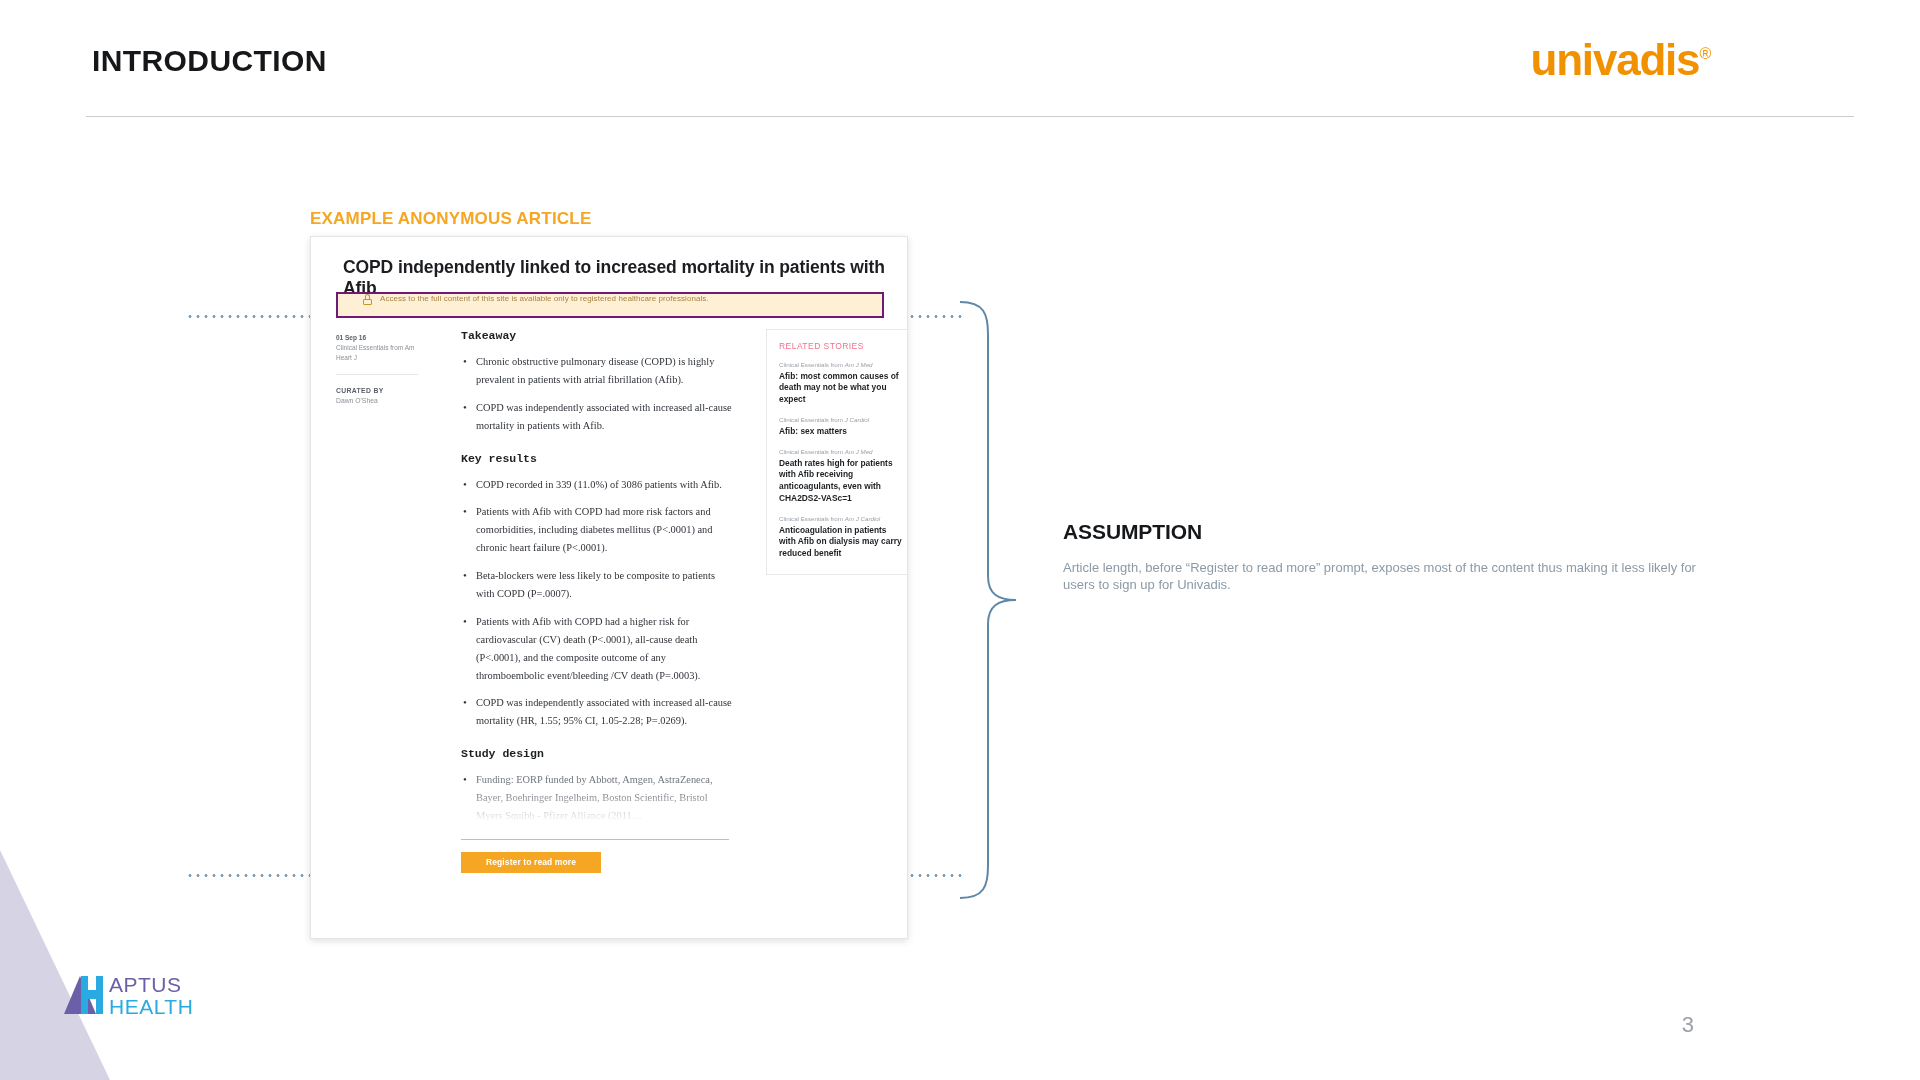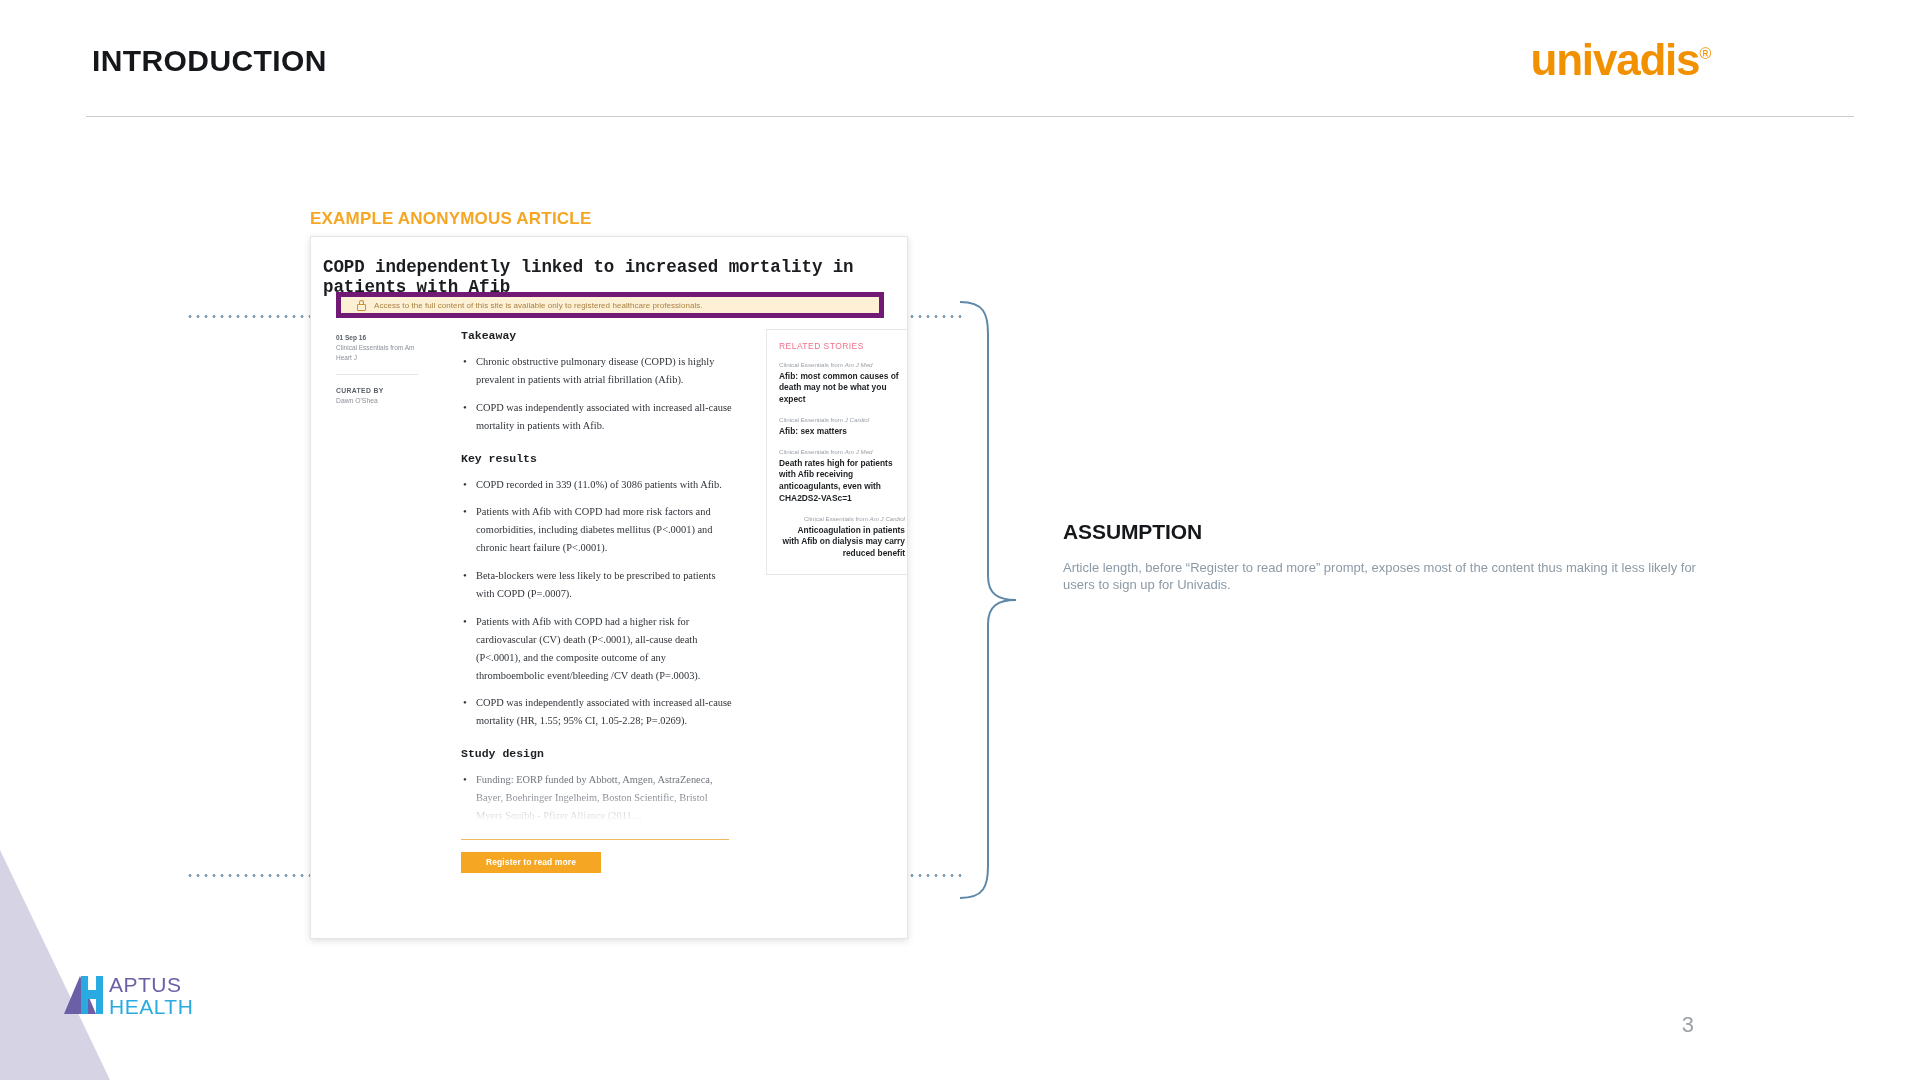--- a/index.html
+++ b/index.html
@@ -38,27 +38,27 @@
   
   .article-card {
     position: absolute; left: 310px; top: 236px;
     width: 598px; height: 703px;
     background: #ffffff;
     border: 1px solid #e3e5e8;
     box-shadow: 0 2px 7px rgba(0,0,0,.13);
     overflow: hidden;
   }
   .article-title {
-    position: absolute; left: 12px; top: 20px; right: 22px;
-    font-size: 17.5px; font-weight: bold; color: #1b1d20; letter-spacing: -0.1px; font-family: Liberation Mono, monospace;
+    position: absolute; left: 32px; top: 20px; right: 22px;
+    font-size: 17.5px; font-weight: bold; color: #1b1d20; letter-spacing: -0.1px;
   }
   .notice-bar {
     position: absolute; left: 25px; top: 55px; right: 23px; height: 26px;
-    background: #FDF0D5; border: 5px solid #701a75;
-    display: flex; align-items: center; gap: 8px; padding: 0 16px;
+    background: #FDF0D5; border: 2px solid #701a75;
+    display: flex; gap: 8px; padding: 0 25px;
   }
   .lock-icon { width: 9px; height: 11px; position: relative; flex: 0 0 auto; }
   .lock-icon .shackle {
     position: absolute; left: 2px; top: 0; width: 5px; height: 5px;
     border: 1.2px solid #C8922F; border-bottom: none;
     border-radius: 3px 3px 0 0;
   }
   .lock-icon .body {
     position: absolute; left: 0; bottom: 0; width: 9px; height: 6.5px;
     border: 1.2px solid #C8922F; border-radius: 1px;
@@ -110,21 +110,21 @@
   
   .related-col {
     position: absolute; left: 455px; top: 92px; width: 152px;
     border: 1px solid #e6e8eb; padding: 11px 12px 14px; background: #fff;
   }
   .related-heading {
     font-size: 8.5px; font-weight: normal; color: #F2708B;
     letter-spacing: .45px; margin-bottom: 10px;
   }
   .related-item { margin-bottom: 11px; }
-  .related-item:last-child { margin-bottom: 0; text-align: right; }
+  .related-item:last-child { margin-bottom: 0; }
   .related-source { font-size: 6.2px; color: #9aa0a7; margin-bottom: 2.5px; }
   .related-source i { font-style: italic; }
   .related-name { font-size: 8.4px; font-weight: bold; color: #1d2023; line-height: 1.38; }
 
   
   .dotted {
     position: absolute; height: 3px;
     background-image: radial-gradient(circle, #7FA0BA 1.4px, rgba(0,0,0,0) 1.6px);
     background-size: 8px 3px; background-repeat: repeat-x;
   }
@@ -193,21 +193,21 @@
       <h3>Takeaway</h3>
       <ul>
         <li>Chronic obstructive pulmonary disease (COPD) is highly prevalent in patients with atrial fibrillation (Afib).</li>
         <li>COPD was independently associated with increased all-cause mortality in patients with Afib.</li>
       </ul>
 
       <h3 class="spaced">Key results</h3>
       <ul>
         <li>COPD recorded in 339 (11.0%) of 3086 patients with Afib.</li>
         <li>Patients with Afib with COPD had more risk factors and comorbidities, including diabetes mellitus (P&lt;.0001) and chronic heart failure (P&lt;.0001).</li>
-        <li>Beta-blockers were less likely to be prescribed to patients with COPD (P=.0007).</li>
+        <li>Beta-blockers were less likely to be composite to patients with COPD (P=.0007).</li>
         <li>Patients with Afib with COPD had a higher risk for cardiovascular (CV) death (P&lt;.0001), all-cause death (P&lt;.0001), and the composite outcome of any thromboembolic event/bleeding /CV death (P=.0003).</li>
         <li>COPD was independently associated with increased all-cause mortality (HR, 1.55; 95% CI, 1.05-2.28; P=.0269).</li>
       </ul>
 
       <h3 class="spaced">Study design</h3>
 
       <div class="funding-wrap">
         <ul>
           <li>Funding: EORP funded by Abbott, Amgen, AstraZeneca, Bayer, Boehringer Ingelheim, Boston Scientific, Bristol Myers Squibb - Pfizer Alliance (2011…</li>
         </ul>

